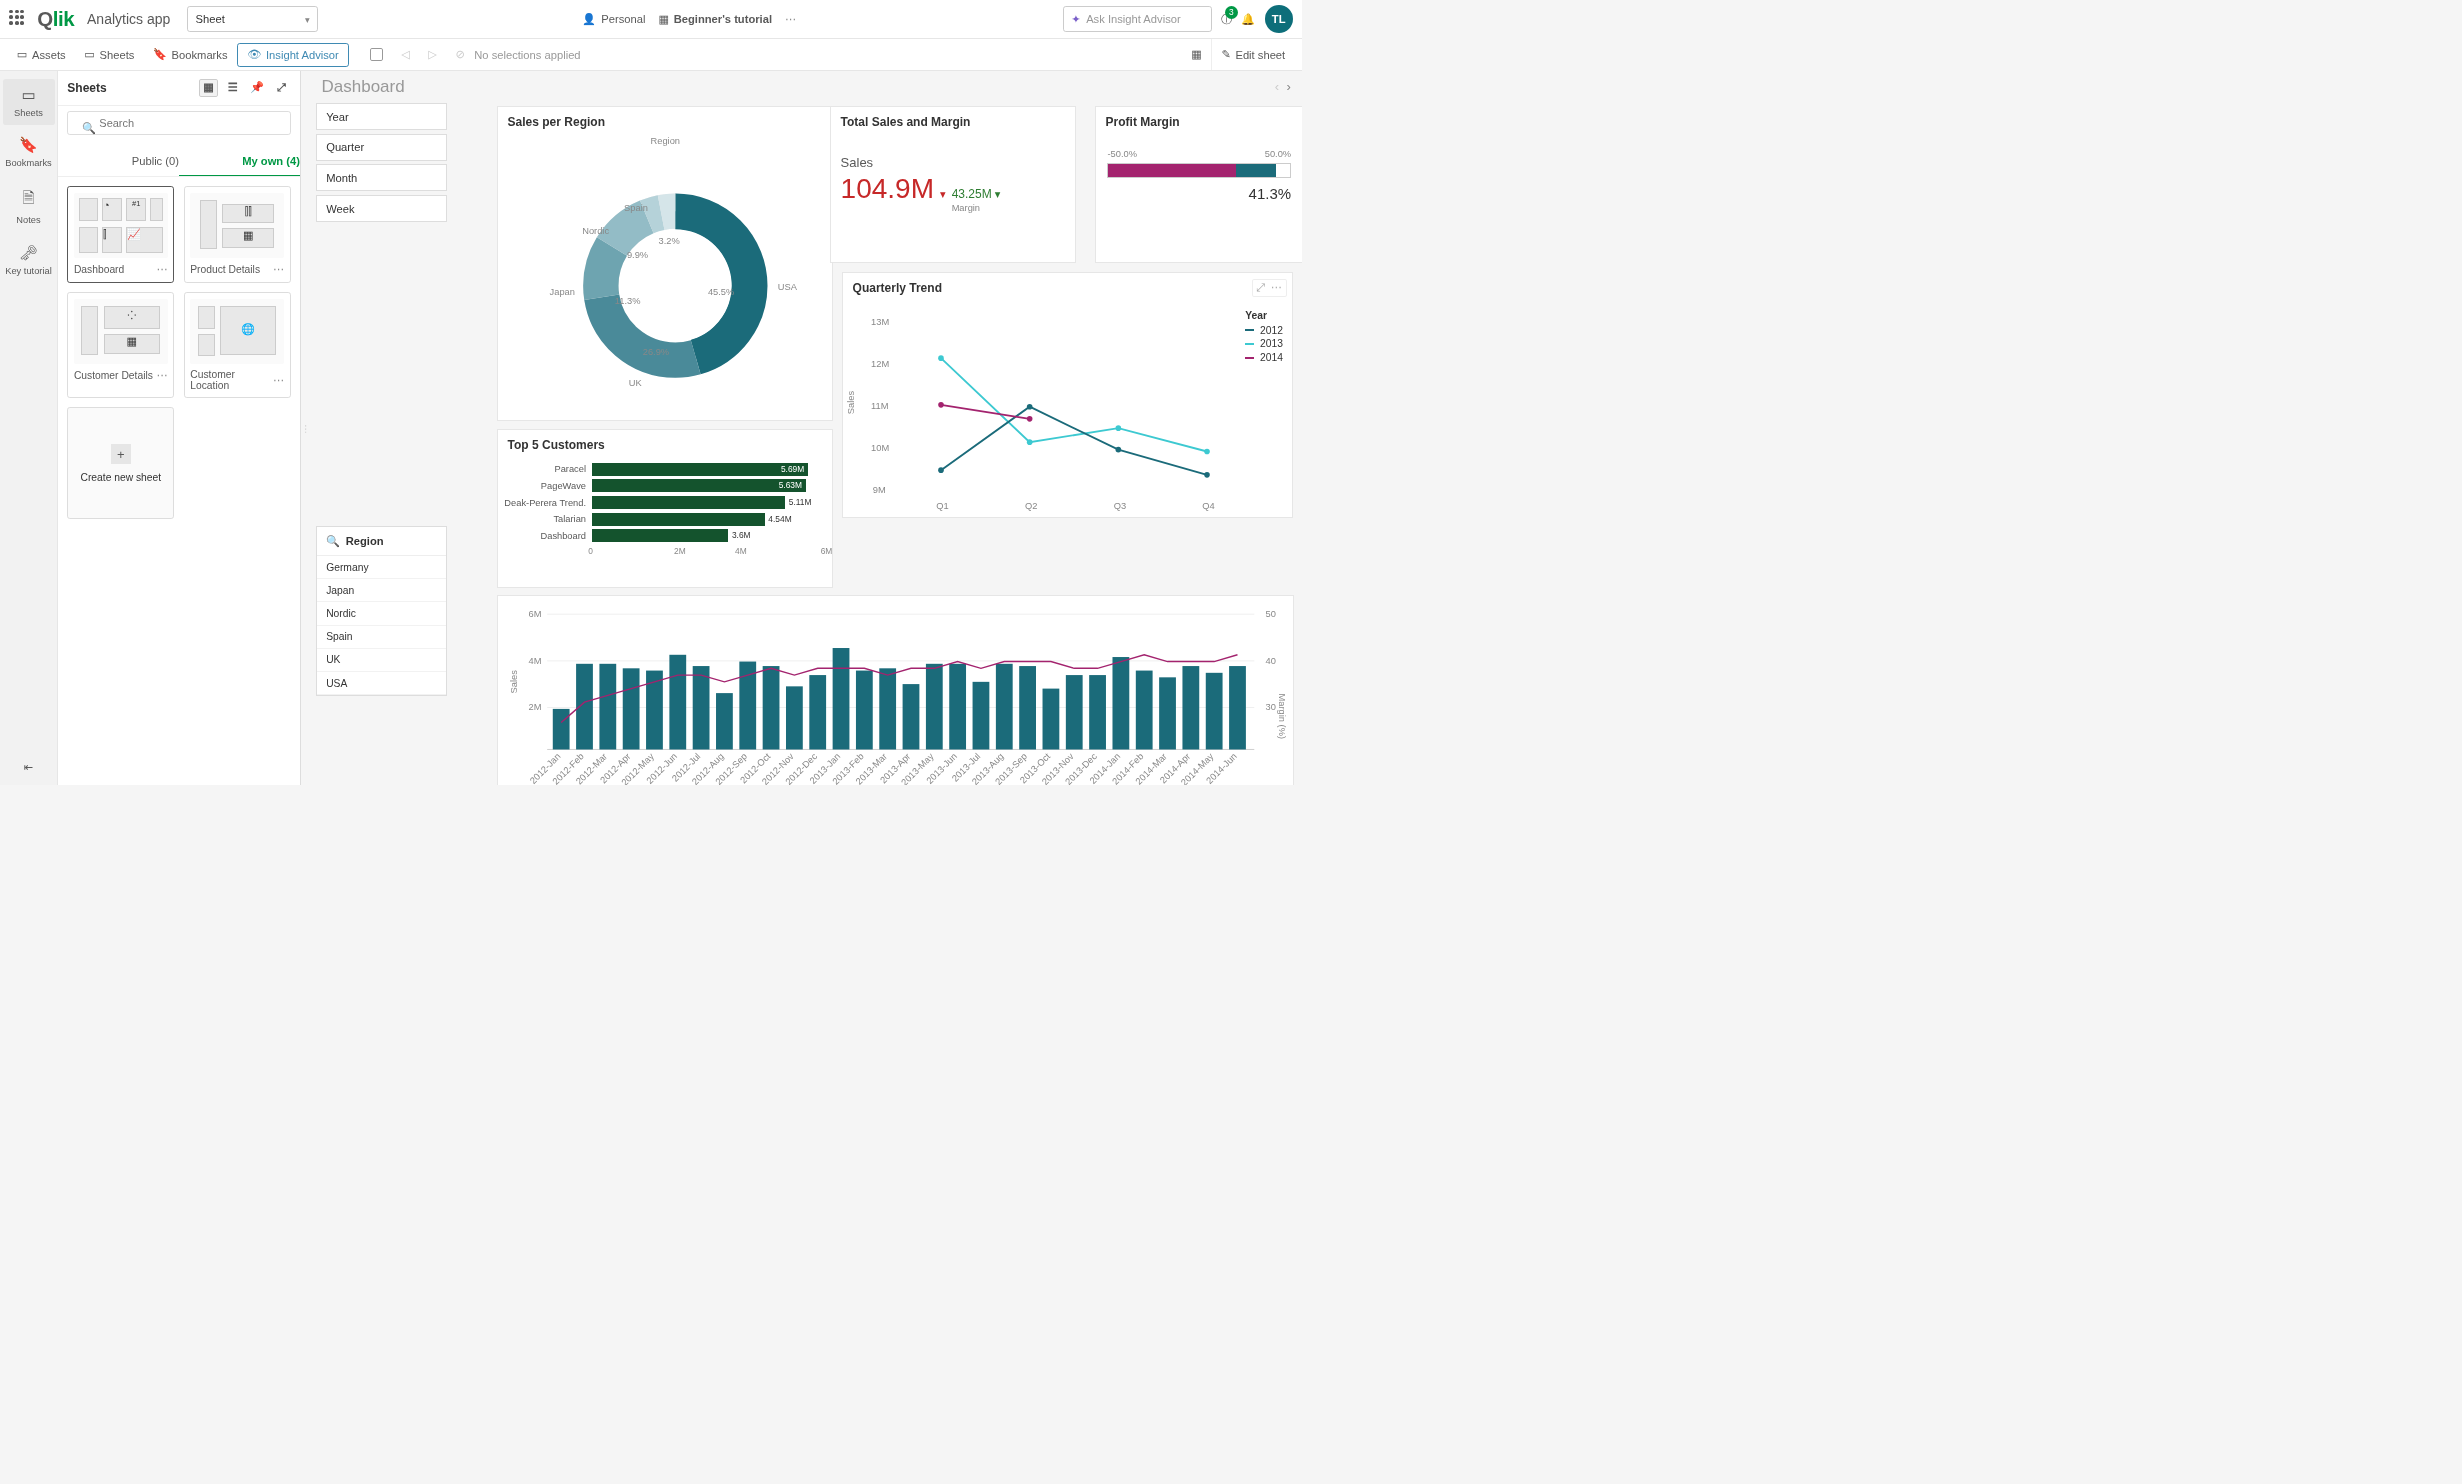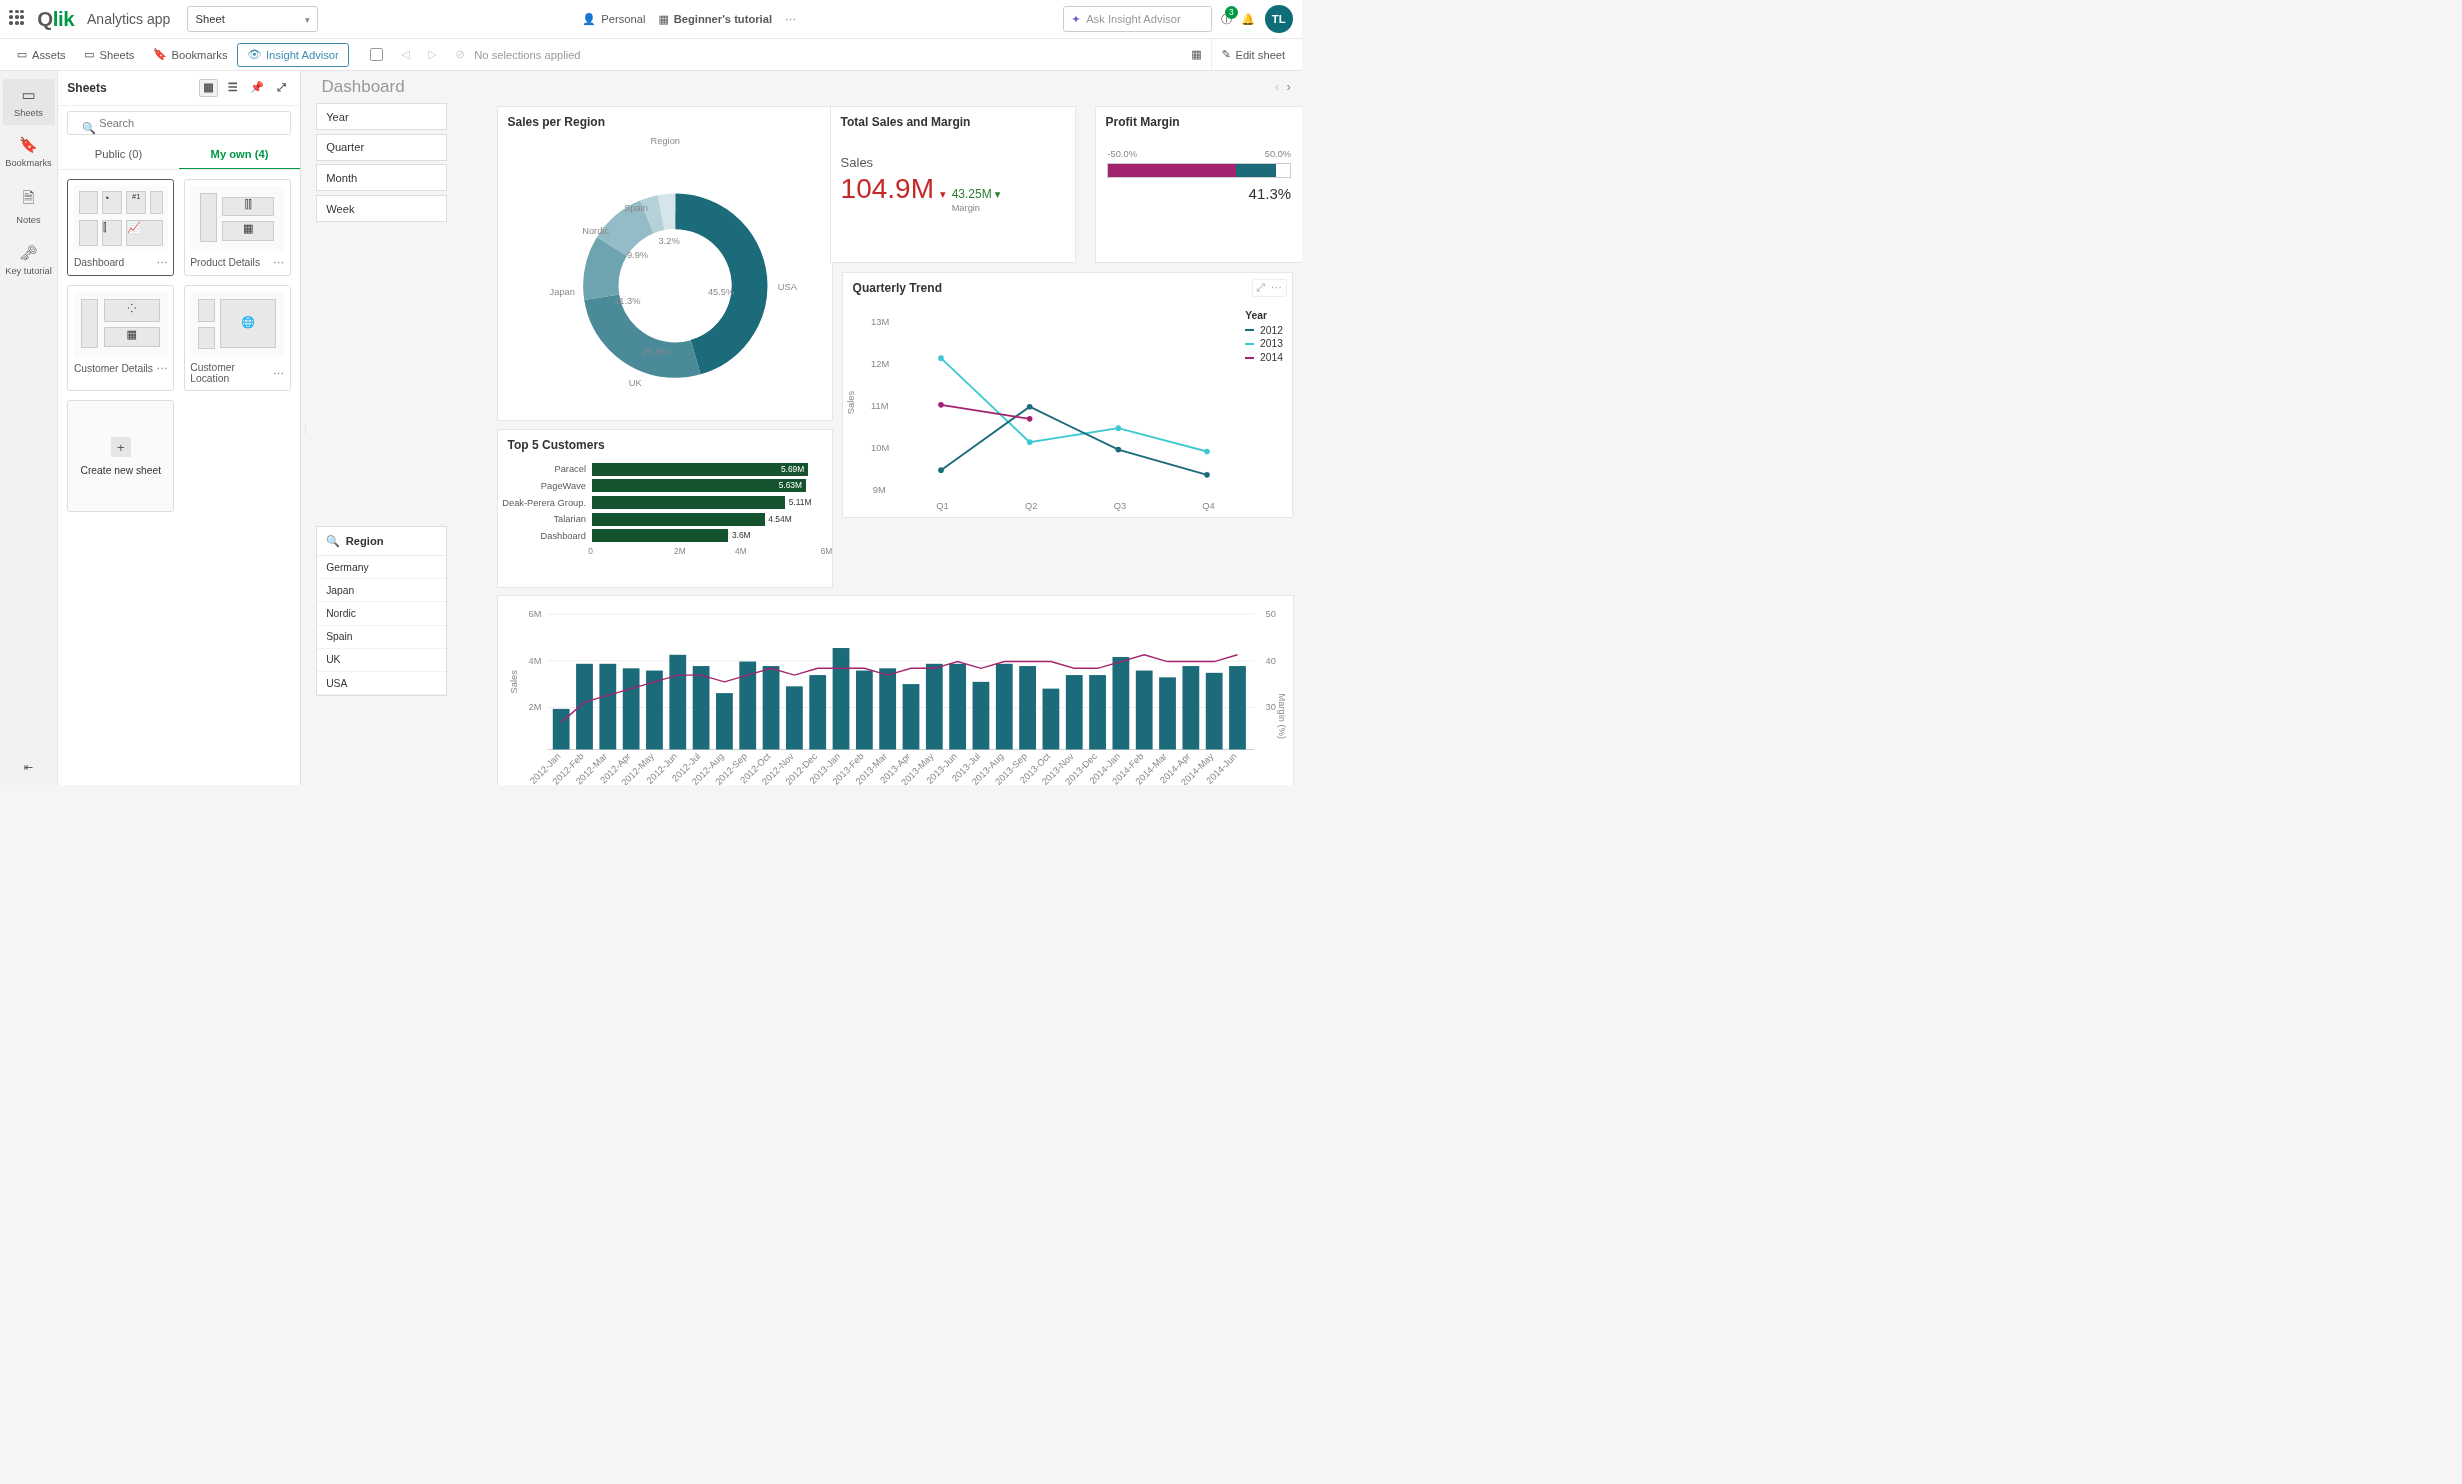--- a/index.html
+++ b/index.html
@@ -43,21 +43,21 @@
 .sheets-panel { width:243px; background:#fff; border-right:0.9px solid #ddd; display:flex; flex-direction:column; }
 .sp-head { display:flex; align-items:center; justify-content:space-between; padding:7.5px 9.3px; border-bottom:0.9px solid #eee; font-weight:600; font-size:12px; }
 .sp-head-icons { display:flex; gap:5.6px; }
 .sp-head-icons .ic { width:18.7px; height:18.7px; display:flex; align-items:center; justify-content:center; border:0.9px solid transparent; cursor:pointer; color:#595959; font-size:11.2px; border-radius:1.9px; }
 .sp-head-icons .ic.active { border-color:#ccc; background:#f2f2f2; }
 .sp-search { padding:5.6px 9.3px; }
 .sp-search input { width:100%; height:24px; border:0.9px solid #ddd; border-radius:2.8px; padding:0 31px; font-size:11px; }
 .sp-search-wrap { position:relative; }
 .sp-search-wrap .mag { position:absolute; left:15px; top:11.2px; color:#999; font-size:11.2px; }
 .sp-tabs { display:flex; border-bottom:0.9px solid #eee; }
-.sp-tab { flex:1; text-align:center; padding:7.5px 0; font-size:11.2px; color:#595959; cursor:pointer; }
+.sp-tab { flex:1; text-align:right; padding:7.5px 0; font-size:11.2px; color:#595959; cursor:pointer;margin-top:7px; }
 .sp-tab.active { color:#009845; border-bottom:1.9px solid #009845; font-weight:600; }
 .thumbs { padding:9.3px; display:grid; grid-template-columns:1fr 1fr; gap:9.3px; }
 .thumb { border:0.9px solid #ddd; border-radius:2.8px; padding:5.6px; cursor:pointer; }
 .thumb.active { border-color:#595959; }
 .thumb-vis { height:65px; background:#fafafa; display:flex; align-items:center; justify-content:center; margin-bottom:5.6px; border-radius:1.9px; position:relative; }
 .thumb-row { display:flex; justify-content:space-between; align-items:center; }
 .thumb-name { font-size:10.3px; color:#595959; }
 .thumb-dots { color:#888; cursor:pointer; }
 .thumb-vis .mini { position:absolute; border:0.9px solid #ccc; background:#e8e8e8; }
 .create-new { grid-column:1; border:0.9px solid #ddd; border-radius:2.8px; height:112px; display:flex; flex-direction:column; align-items:center; justify-content:center; gap:7.5px; cursor:pointer; background:#fafafa; }
@@ -446,21 +446,21 @@
           </div>
           <div class="hbar-row">
             <div class="hbar-label">PageWave</div>
     <div class="hbar-track">
               <div class="hbar-fill" style="width:94%">
                 <span class="hbar-val-in">5.63M</span>
               </div>
             </div>
           </div>
           <div class="hbar-row">
-            <div class="hbar-label">Deak-Perera Group.</div>
+            <div class="hbar-label">Deak-Perera Trend.</div>
     <div class="hbar-track">
               <div class="hbar-fill" style="width:85%"></div>
               <span class="hbar-val-out" style="left:calc(85% + 3.7px)">5.11M</span>
             </div>
           </div>
           <div class="hbar-row">
             <div class="hbar-label">Talarian</div>
     <div class="hbar-track">
               <div class="hbar-fill" style="width:76%"></div>
               <span class="hbar-val-out" style="left:calc(76% + 3.7px)">4.54M</span>

